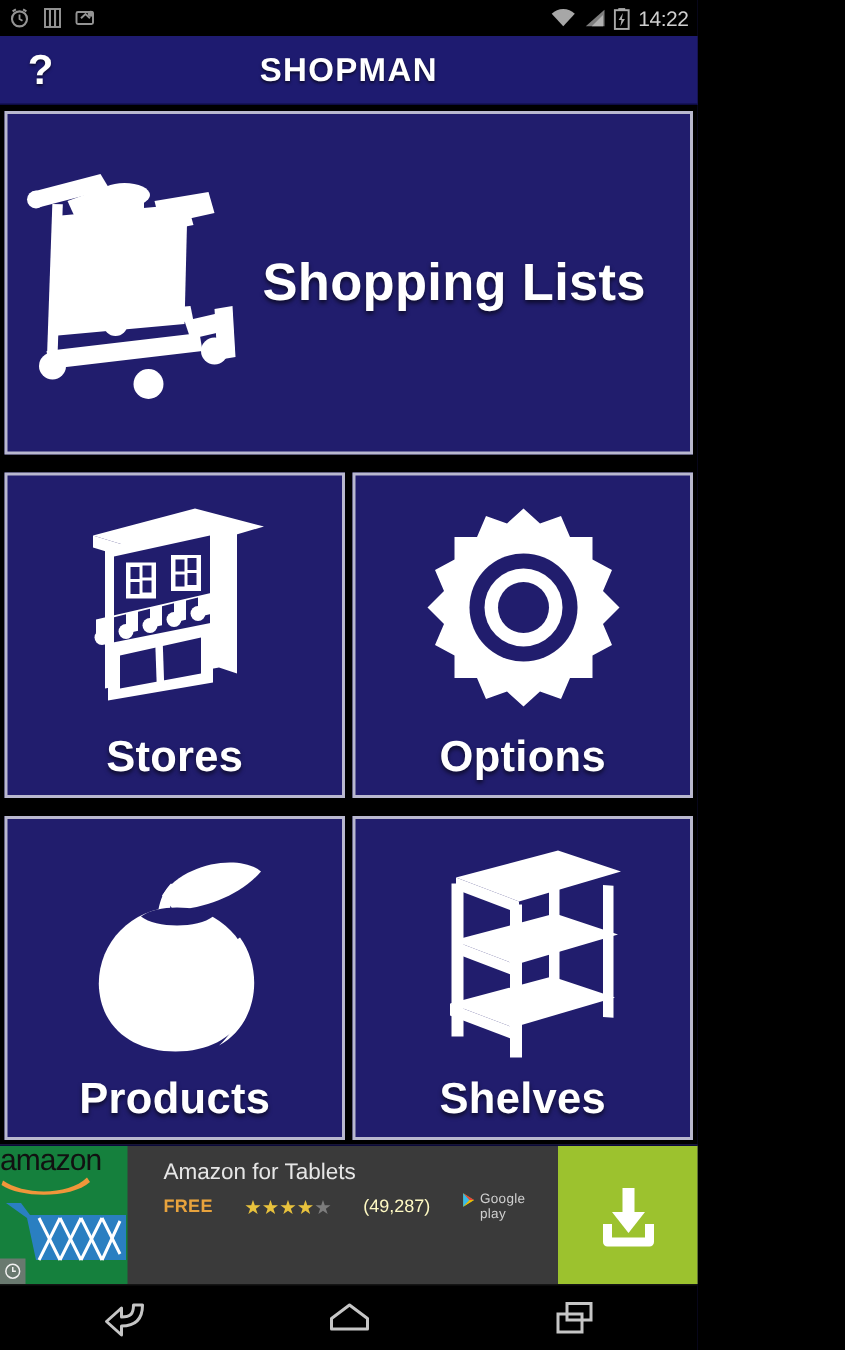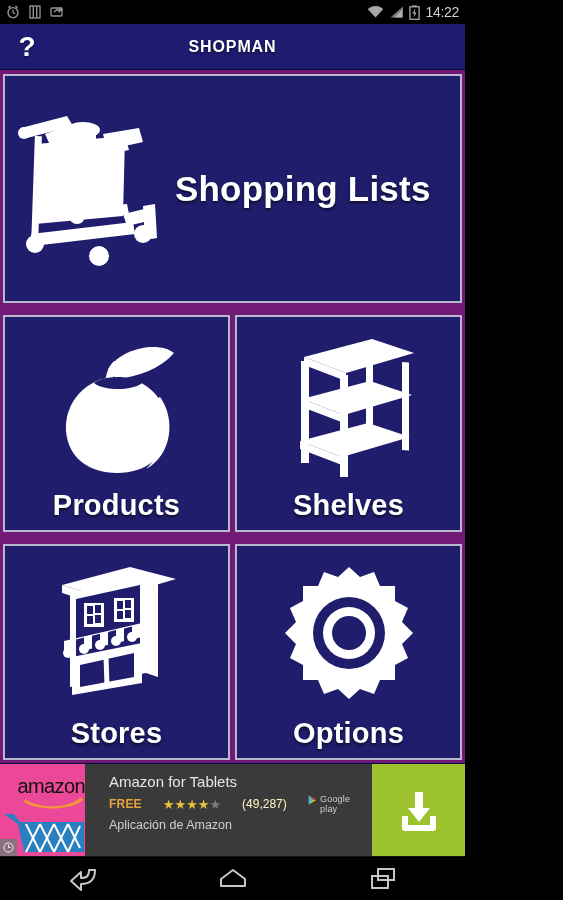--- a/index.html
+++ b/index.html
@@ -38,30 +38,30 @@
     width:54px; height:46px; display:flex; align-items:center; justify-content:center;
     cursor:pointer;
   }
   .help-mark{
     color:#fff; font-size:28px; font-weight:bold; line-height:1;
     font-family:"Liberation Sans", sans-serif;
     text-shadow:0 1px 2px rgba(0,0,0,.55);
   }
   .ab-title{
     position:absolute; left:0; right:0; text-align:center;
-    color:#fff; font-size:16px; font-weight:bold; letter-spacing:.9px;
+    color:#fff; font-size:22px; font-weight:bold; letter-spacing:.9px;
     text-shadow:0 1px 2px rgba(0,0,0,.6);
     pointer-events:none;
   }
 
   
   .grid{
     flex:1 1 auto; padding:4px 3px 3px 3px;
     display:flex; flex-direction:column; gap:12px;
-    background:#701a75;
+    background:#000000;
   }
   .tile{
     background:#211d6d;
     border:2px solid #b9b8cf;
     position:relative; cursor:pointer;
     overflow:hidden;
   }
   .tile-wide{
     flex:0 0 229px;
     display:flex; align-items:center;
@@ -86,23 +86,23 @@
   .wide-ico{ width:170px; flex:0 0 170px; display:flex; justify-content:center; align-items:center; }
   .sq-ico{ flex:1 1 auto; display:flex; align-items:center; justify-content:center; width:100%; }
 
   
   .ad{
     flex:0 0 93px; height:93px; background:#3a3a3a;
     display:flex; align-items:stretch; position:relative;
     border-top:1px solid #0c0a3b;
   }
   .ad-logo{
-    width:85px; flex:0 0 85px; background:#ec4899;
+    width:85px; flex:0 0 85px; background:#15803d;
     position:relative; overflow:hidden;
-    display:flex; flex-direction:column; align-items:flex-end; padding-top:12px;
+    display:flex; flex-direction:column; align-items:flex-start; padding-top:0;
   }
   .amz-word{
     font-size:20px; color:#111; letter-spacing:-0.6px;
     font-family:"Liberation Sans", sans-serif; line-height:1;
   }
   .adchoice{
     position:absolute; left:0; bottom:0; width:17px; height:17px;
     background:rgba(120,120,120,.85);
     display:flex; align-items:center; justify-content:center;
   }
@@ -207,70 +207,20 @@
             <path d="M128 100 L140 98 L142 132 L130 134 Z"></path>
 
             <circle cx="20" cy="138" r="9"></circle>
             <circle cx="84" cy="150" r="10"></circle>
             <circle cx="128" cy="128" r="9"></circle>
             <circle cx="62" cy="110" r="8"></circle>
           </g>
         </svg>
       </div>
       <div class="tile-label">Shopping Lists</div>
-    </div>
-
-    <div class="row">
-
-      <div class="tile tile-sq">
-        <div class="sq-ico">
-          <svg width="150" height="150" viewBox="0 0 150 150">
-            <g fill="#ffffff">
-
-              <path d="M66 38 C80 16 118 10 132 22 C118 38 96 46 74 48 Z"></path>
-
-              <path d="M63 62 C62 46 66 36 72 30 L77 33 C72 42 69 50 70 62 Z"></path>
-
-              <path d="M75 46 C106 46 128 72 126 100 C124 126 104 142 75 142
-                       C46 142 26 126 24 100 C22 72 44 46 75 46 Z"></path>
-
-              <path d="M52 52 C62 44 90 44 100 52 C90 60 62 60 52 52 Z" fill="#211d6d"></path>
-
-              <path d="M118 66 C134 88 130 124 104 138 C124 120 126 90 112 70 Z"></path>
-            </g>
-          </svg>
-        </div>
-        <div class="tile-label">Products</div>
-      </div>
-
-      <div class="tile tile-sq">
-        <div class="sq-ico">
-          <svg width="150" height="150" viewBox="0 0 150 150">
-            <g fill="#ffffff">
-
-              <path d="M30 26 L98 8 L140 22 L72 42 Z"></path>
-              <path d="M30 26 L72 42 L72 50 L30 34 Z"></path>
-
-              <path d="M28 68 L96 50 L138 64 L70 84 Z"></path>
-              <path d="M28 68 L70 84 L70 92 L28 76 Z"></path>
-
-              <path d="M26 110 L94 92 L136 106 L68 126 Z"></path>
-              <path d="M26 110 L68 126 L68 134 L26 118 Z"></path>
-
-              <rect x="27" y="30" width="8" height="102"></rect>
-
-              <rect x="66" y="44" width="8" height="102"></rect>
-
-              <rect x="128" y="22" width="7" height="88" transform="skewY(4)"></rect>
-              <rect x="92" y="10" width="7" height="84"></rect>
-            </g>
-          </svg>
-        </div>
-        <div class="tile-label">Shelves</div>
-      </div>
     </div>
 
     <div class="row">
 
       <div class="tile tile-sq">
         <div class="sq-ico">
           <svg width="150" height="150" viewBox="0 0 150 150">
             <g fill="#ffffff">
 
               <path d="M20 26 L88 8 L134 20 L66 40 Z"></path>
@@ -330,20 +280,70 @@
                        L29 121 L29 106 L16 99 L22 85 L11 74 L22 63 L16 49
                        L29 42 L29 27 L44 27 L50 13 L64 18 Z"></path>
               <circle cx="75" cy="74" r="42" fill="#ffffff"></circle>
               <circle cx="75" cy="74" r="36" fill="#211d6d"></circle>
               <circle cx="75" cy="74" r="26" fill="#ffffff"></circle>
               <circle cx="75" cy="74" r="17" fill="#211d6d"></circle>
             </g>
           </svg>
         </div>
         <div class="tile-label">Options</div>
+      </div>
+    </div>
+
+    <div class="row">
+
+      <div class="tile tile-sq">
+        <div class="sq-ico">
+          <svg width="150" height="150" viewBox="0 0 150 150">
+            <g fill="#ffffff">
+
+              <path d="M66 38 C80 16 118 10 132 22 C118 38 96 46 74 48 Z"></path>
+
+              <path d="M63 62 C62 46 66 36 72 30 L77 33 C72 42 69 50 70 62 Z"></path>
+
+              <path d="M75 46 C106 46 128 72 126 100 C124 126 104 142 75 142
+                       C46 142 26 126 24 100 C22 72 44 46 75 46 Z"></path>
+
+              <path d="M52 52 C62 44 90 44 100 52 C90 60 62 60 52 52 Z" fill="#211d6d"></path>
+
+              <path d="M118 66 C134 88 130 124 104 138 C124 120 126 90 112 70 Z"></path>
+            </g>
+          </svg>
+        </div>
+        <div class="tile-label">Products</div>
+      </div>
+
+      <div class="tile tile-sq">
+        <div class="sq-ico">
+          <svg width="150" height="150" viewBox="0 0 150 150">
+            <g fill="#ffffff">
+
+              <path d="M30 26 L98 8 L140 22 L72 42 Z"></path>
+              <path d="M30 26 L72 42 L72 50 L30 34 Z"></path>
+
+              <path d="M28 68 L96 50 L138 64 L70 84 Z"></path>
+              <path d="M28 68 L70 84 L70 92 L28 76 Z"></path>
+
+              <path d="M26 110 L94 92 L136 106 L68 126 Z"></path>
+              <path d="M26 110 L68 126 L68 134 L26 118 Z"></path>
+
+              <rect x="27" y="30" width="8" height="102"></rect>
+
+              <rect x="66" y="44" width="8" height="102"></rect>
+
+              <rect x="128" y="22" width="7" height="88" transform="skewY(4)"></rect>
+              <rect x="92" y="10" width="7" height="84"></rect>
+            </g>
+          </svg>
+        </div>
+        <div class="tile-label">Shelves</div>
       </div>
     </div>
   </div>
 
   <div class="ad">
     <div class="ad-logo">
       <span class="amz-word">amazon</span>
       <svg width="62" height="14" viewBox="0 0 62 14" style="margin-top:-1px">
         <path d="M2 4 C16 14 46 14 58 2 L60 5 C48 16 14 16 1 7 Z" fill="#f0963a"></path>
       </svg>
@@ -377,21 +377,20 @@
         <span class="gp">
           <svg width="11" height="12" viewBox="0 0 11 12">
             <path d="M1 0.6 L9.6 6 L1 11.4 Z" fill="#6fc44b"></path>
             <path d="M1 0.6 L6 6 L1 11.4 Z" fill="#3bb9e8"></path>
             <path d="M6 6 L9.6 6 L1 11.4 Z" fill="#f2b705"></path>
             <path d="M1 0.6 L9.6 6 L6 6 Z" fill="#ea4335"></path>
           </svg>
           <span class="gp-label">Google play</span>
         </span>
       </div>
-      <div class="ad-sub">Aplicación de Amazon</div>
     </div>
 
     <div class="ad-cta">
       <svg width="48" height="48" viewBox="0 0 48 48">
         <rect x="20" y="6" width="8" height="20" fill="#ffffff"></rect>
         <path d="M13 22 L35 22 L24 36 Z" fill="#ffffff"></path>
         <path d="M10 30 L10 42 L38 42 L38 30" fill="none" stroke="#ffffff" stroke-width="6" stroke-linejoin="round"></path>
       </svg>
     </div>
   </div>

